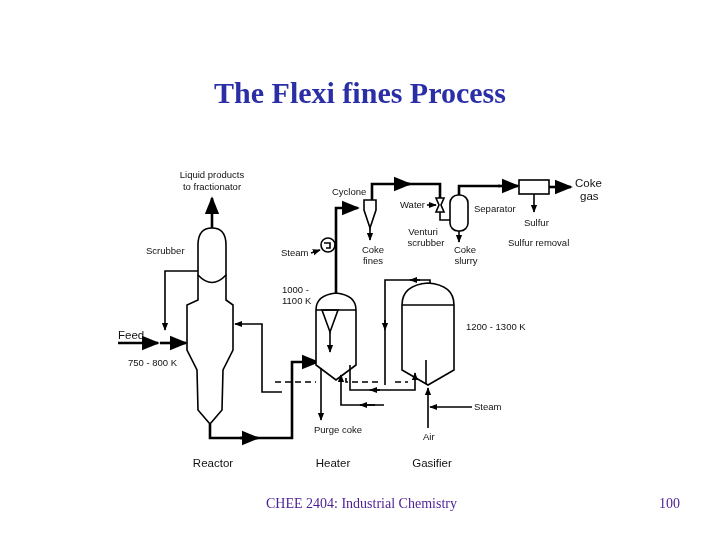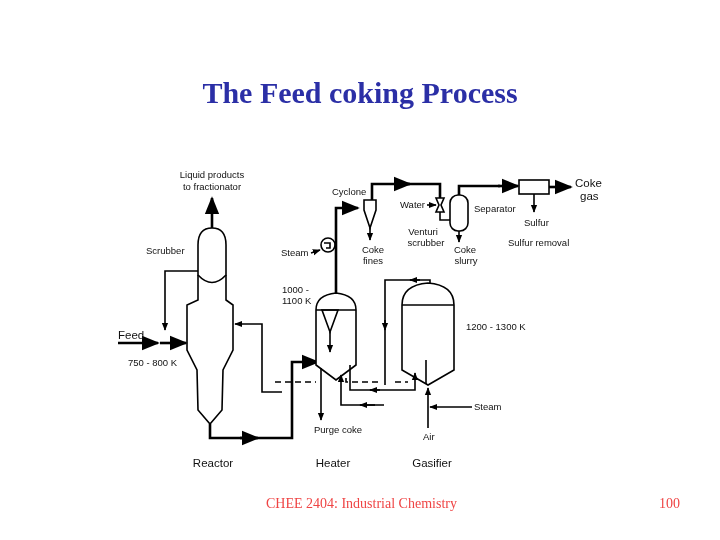--- a/index.html
+++ b/index.html
@@ -1,32 +1,32 @@
 <!DOCTYPE html>
 <html><head>
 <meta charset="utf-8">
 <style>
   html, body { margin:0; padding:0; }
   body { width:720px; height:540px; background:#ffffff; position:relative; overflow:hidden; }
   .title { position:absolute; left:0; top:76px; width:720px; text-align:center;
     font-family:"Liberation Serif", serif; font-weight:bold; font-size:30px; color:#2b2fa6; }
-  .footer { position:absolute; top:496px; font-family:"Liberation Serif", serif; font-size:14px; color:#ef4444; }
+  .footer { position:absolute; top:496px; font-family:"Liberation Serif", serif; font-size:14px; color:#4c1d95; }
   .footer.course { left:266px; }
   .footer.page { left:640px;margin-left:19px; }
   svg { position:absolute; left:0; top:0; }
   svg text { font-family:"Liberation Sans", sans-serif; font-size:9.5px; fill:#111; }
   svg text.big { font-size:11.5px; }
   .ln { stroke:#000; stroke-width:1.6; fill:none; }
   .thick { stroke:#000; stroke-width:2.6; fill:none; }
   .vessel { stroke:#000; stroke-width:1.6; fill:#fff; }
 </style>
 </head>
 <body>
 
-<div class="title">The Feed coking Process</div>
+<div class="title">The Flexi fines Process</div>
 
 <svg width="720" height="540" viewBox="0 0 720 540">
   <defs>
     <marker id="ah" viewBox="0 0 10 10" refX="9" refY="5" markerWidth="7" markerHeight="7" orient="auto-start-reverse">
       <path d="M0,1 L10,5 L0,9 z" fill="#000"></path>
     </marker>
     <marker id="ahs" viewBox="0 0 10 10" refX="9" refY="5" markerWidth="5" markerHeight="5" orient="auto-start-reverse">
       <path d="M0,1 L10,5 L0,9 z" fill="#000"></path>
     </marker>
   </defs>

